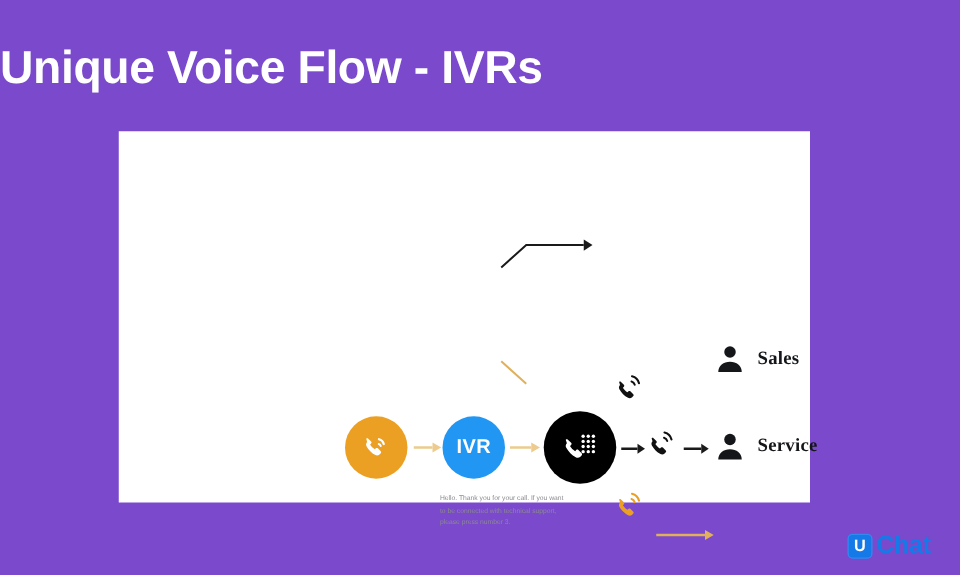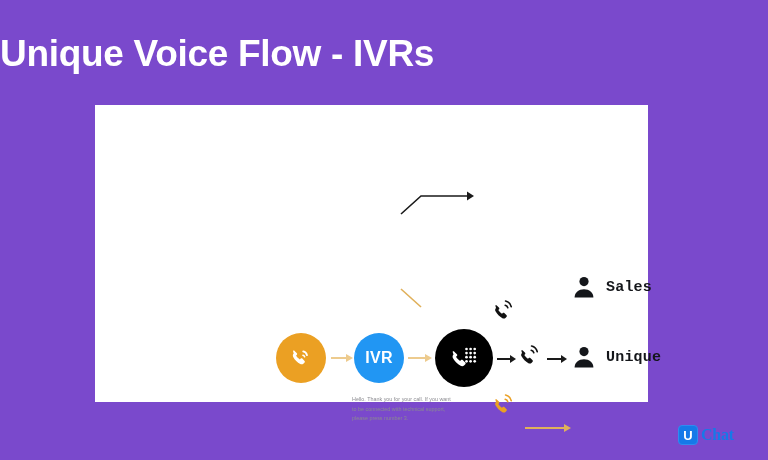--- a/index.html
+++ b/index.html
@@ -168,21 +168,21 @@
   .endpoint .person-icon {
     width: 22px;
     height: 24px;
     flex: 0 0 auto;
     display: block;
   }
   .endpoint .endpoint-label {
     font-size: 15px;
     font-weight: bold;
     letter-spacing: 0.2px;
-    font-family: Liberation Mono, monospace;
+    font-family: Liberation Serif, serif;
     white-space: nowrap;
   }
   .endpoint.dark .endpoint-label { color: #14161a; }
   .endpoint.accent .endpoint-label { color: #eba023; }
 
   
   #ivr-script {
     position: absolute;
     left: 257px;
     top: 290px;
@@ -215,24 +215,24 @@
   }
   #brand .brand-mark span {
     color: #ffffff;
     font-size: 13px;
     font-weight: bold;
     line-height: 1;
     font-family: "Liberation Sans", sans-serif;
   }
   #brand .brand-word {
     color: #1679e8;
-    font-size: 16px;
+    font-size: 20px;
     font-weight: bold;
     letter-spacing: -0.2px;
-    font-family: Liberation Serif, serif;
+    font-family: Liberation Sans, sans-serif;
   }
 </style>
 </head>
 <body>
 
 <div id="stage">
 
   <div id="title">Unique Voice Flow - IVRs</div>
 
   <div id="card">
@@ -323,21 +323,21 @@
         <path d="M1.6 22.5c0-5.0 4.2-8.2 9.4-8.2s9.4 3.2 9.4 8.2z" fill="#14161a"></path>
       </svg>
       <span class="endpoint-label">Sales</span>
     </div>
 
     <div class="endpoint dark" id="endpoint-service">
       <svg class="person-icon" viewBox="0 0 22 24">
         <circle cx="11" cy="6.6" r="4.6" fill="#14161a"></circle>
         <path d="M1.6 22.5c0-5.0 4.2-8.2 9.4-8.2s9.4 3.2 9.4 8.2z" fill="#14161a"></path>
       </svg>
-      <span class="endpoint-label">Unique</span>
+      <span class="endpoint-label">Service</span>
     </div>
 
 
     <div id="ivr-script">Hello. Thank you for your call. If you want to be connected with technical support, please press number 3.</div>
 
   </div>
 
   <div id="brand">
     <span class="brand-mark">
       <span>U</span>

